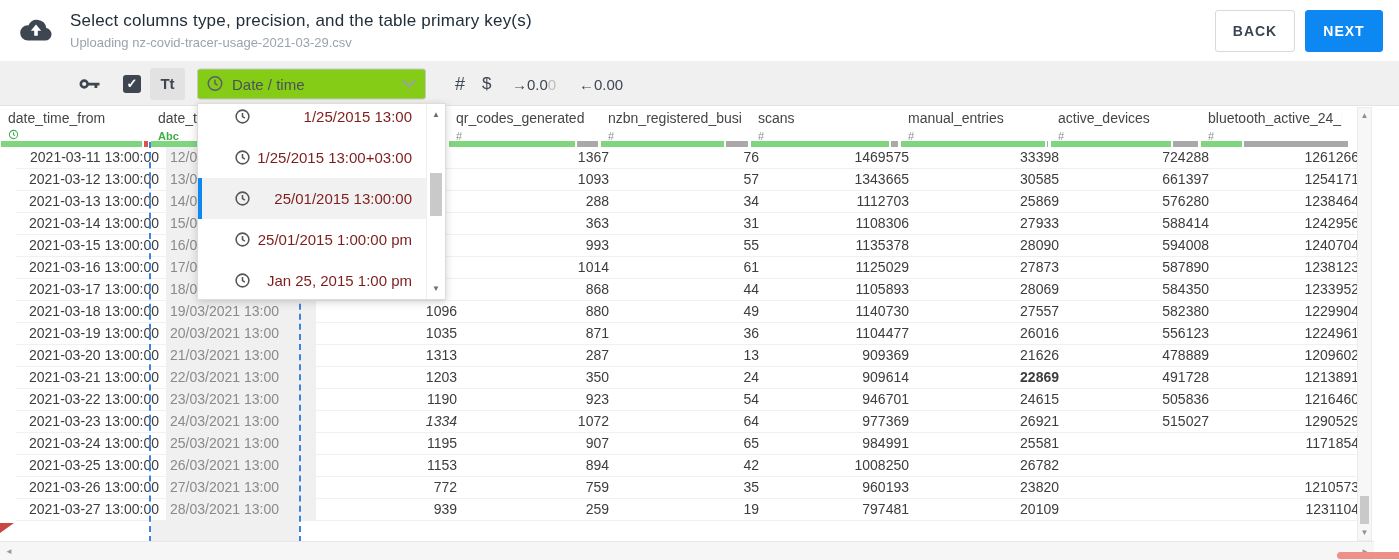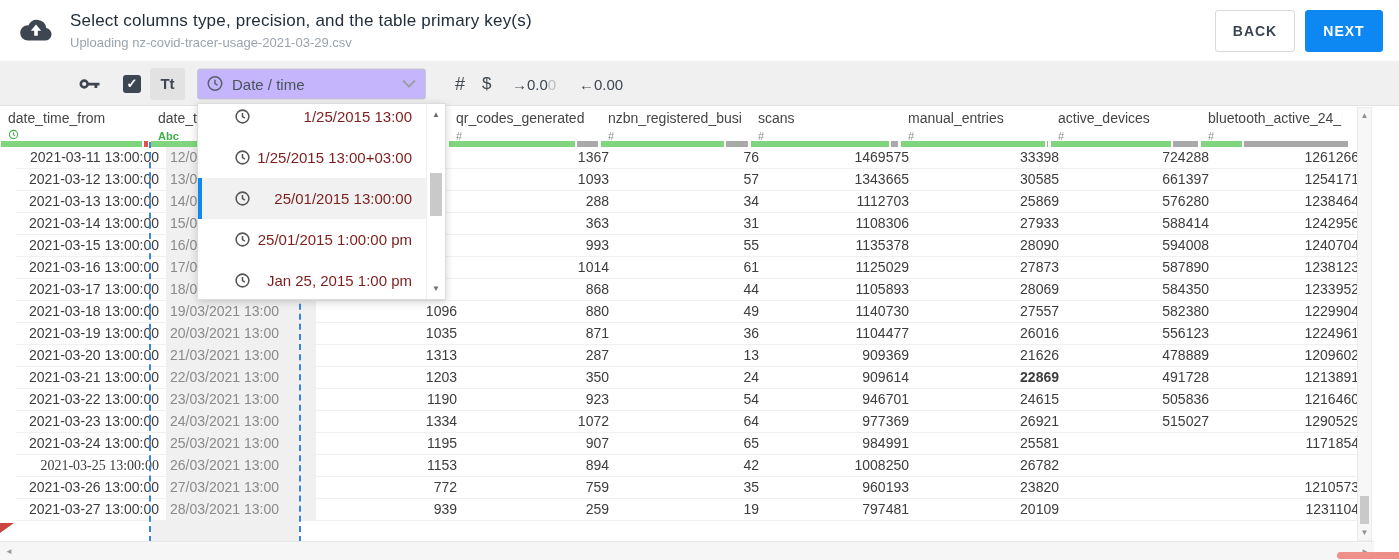--- a/index.html
+++ b/index.html
@@ -18,21 +18,21 @@
   .btn-next{width:78px;background:var(--accent,#0d87f2);border:1px solid var(--accent,#0d87f2);color:#fff}
 
   
   .toolbar{position:relative;height:44px;background:#f0f0f1;border-bottom:1px solid #e3e3e3}
   .toolbar>*{position:absolute;top:50%;transform:translateY(-50%)}
   .tb-key{left:78px;display:flex}
   .tb-check{left:123px;width:18px;height:18px;background:#3e4651;border-radius:3px;
     color:#fff;font-size:13px;line-height:18px;text-align:center;font-weight:700}
   .tb-tt{left:150px;width:35px;height:32px;background:#e2e2e3;border-radius:3px;
     color:#3e4651;font-size:15px;font-weight:700;display:flex;align-items:center;justify-content:center}
-  .type-select{left:197px;width:229px;height:31px;background:#c4b5fd;border:1px solid #c7c7c7;
+  .type-select{left:197px;width:229px;height:31px;background:#84cc16;border:1px solid #c7c7c7;
     border-radius:3px;display:flex;align-items:center;padding:0 8px;cursor:pointer}
   .type-select .ts-label{margin-left:8px;font-size:15px;color:#4a525a;flex:1}
   .tb-hash{left:455px;font-size:18px;color:#3e4651}
   .tb-dollar{left:482px;font-size:17px;color:#3e4651}
   .tb-dec{font-size:15px;color:#3e4651}
   .tb-dec-r{left:512px}
   .tb-dec-l{left:579px}
   .faded{color:#bcbcbc}
 
   
@@ -333,41 +333,41 @@
         <div class="td c-right" style="width: 152px;">923</div>
         <div class="td c-right" style="width: 150px;">54</div>
         <div class="td c-right" style="width: 150px;">946701</div>
         <div class="td c-right" style="width: 150px;">24615</div>
         <div class="td c-right" style="width: 150px;">505836</div>
         <div class="td c-right" style="width: 150px;">1216460</div>
       </div>
       <div class="tr">
         <div class="td c-right" style="width: 150px;">2021-03-23 13:00:00</div>
         <div class="td c-left selcol-cell" style="width: 150px;">24/03/2021 13:00</div>
-        <div class="td c-right" style="width: 148px;">1334</div>
+        <div class="td c-right" style="width: 148px; font-style: italic;">1334</div>
         <div class="td c-right" style="width: 152px;">1072</div>
         <div class="td c-right" style="width: 150px;">64</div>
         <div class="td c-right" style="width: 150px;">977369</div>
         <div class="td c-right" style="width: 150px;">26921</div>
         <div class="td c-right" style="width: 150px;">515027</div>
         <div class="td c-right" style="width: 150px;">1290529</div>
       </div>
       <div class="tr">
         <div class="td c-right" style="width: 150px;">2021-03-24 13:00:00</div>
         <div class="td c-left selcol-cell" style="width: 150px;">25/03/2021 13:00</div>
         <div class="td c-right" style="width: 148px;">1195</div>
         <div class="td c-right" style="width: 152px;">907</div>
         <div class="td c-right" style="width: 150px;">65</div>
         <div class="td c-right" style="width: 150px;">984991</div>
         <div class="td c-right" style="width: 150px;">25581</div>
         <div class="td c-right" style="width: 150px;"></div>
         <div class="td c-right" style="width: 150px;">1171854</div>
       </div>
       <div class="tr">
-        <div class="td c-right" style="width: 150px; font-family: Liberation Serif, serif;">2021-03-25 13:00:00</div>
+        <div class="td c-right" style="width: 150px;">2021-03-25 13:00:00</div>
         <div class="td c-left selcol-cell" style="width: 150px;">26/03/2021 13:00</div>
         <div class="td c-right" style="width: 148px;">1153</div>
         <div class="td c-right" style="width: 152px;">894</div>
         <div class="td c-right" style="width: 150px;">42</div>
         <div class="td c-right" style="width: 150px;">1008250</div>
         <div class="td c-right" style="width: 150px;">26782</div>
         <div class="td c-right" style="width: 150px;"></div>
         <div class="td c-right" style="width: 150px;"></div>
       </div>
       <div class="tr">

